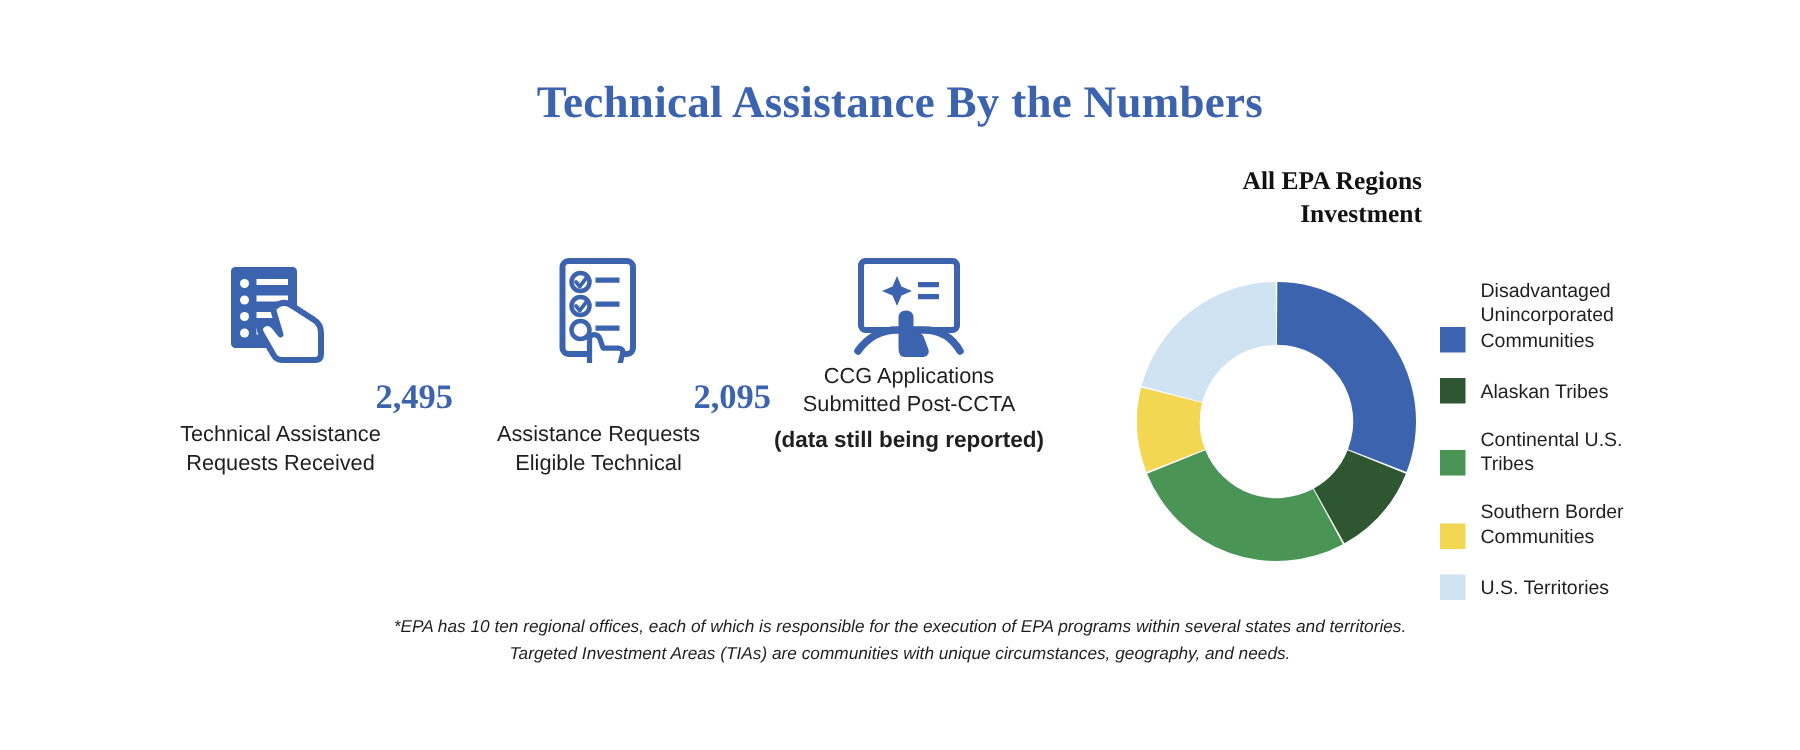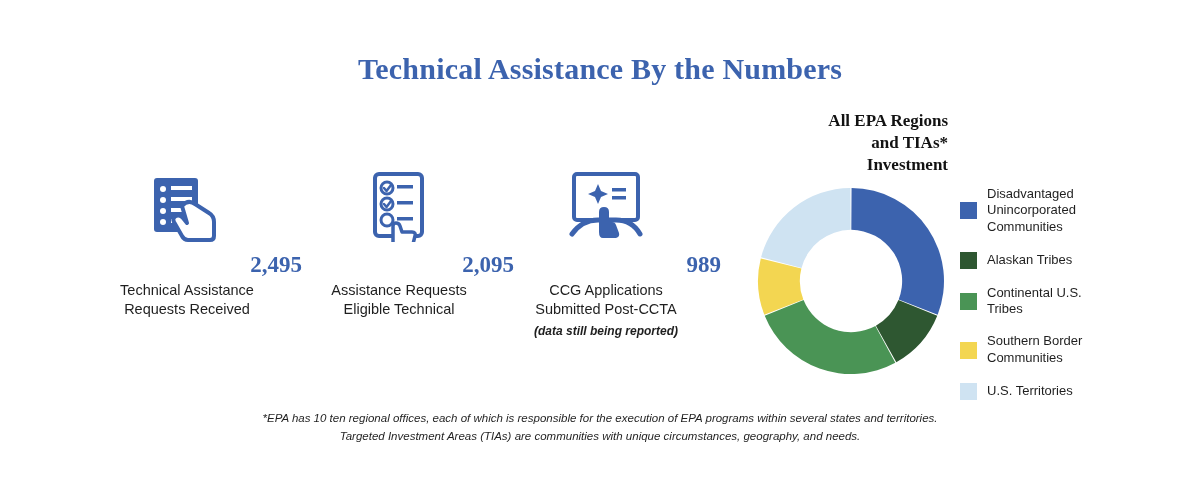--- a/index.html
+++ b/index.html
@@ -54,22 +54,21 @@
     margin-top: 10px;
     margin-bottom: 3px;
     text-align: right;
   }
   .stat .label {
     font-size: 14.5px;
     line-height: 1.33;
     color: #1f1f1f;
   }
   .stat .sub {
-    font-size: 12px;
-    font-style: italic;
+    font-size: 15px;
     font-weight: bold;
     margin-top: 4px;
     color: #1f1f1f;
   }
 
   #stat-1 { left: 72px;  top: 168px; }
   #stat-2 { left: 284px; top: 168px; }
   #stat-3 { left: 491px; top: 168px; }
 
   
@@ -93,21 +92,21 @@
     height: 190px;
   }
   .legend {
     position: absolute;
     left: 960px;
     top: 186px;
     width: 220px;
   }
   .legend-item {
     display: flex;
-    align-items: center;
+    align-items: flex-end;
     margin-bottom: 16px;
   }
   .legend-swatch {
     width: 17px;
     height: 17px;
     flex: 0 0 17px;
     margin-top: 1px;
     margin-right: 10px;
   }
   .legend-label {
@@ -182,29 +181,27 @@
     <div class="icon">
       <svg width="96" height="72" viewBox="0 0 96 72" xmlns="http://www.w3.org/2000/svg">
         <rect x="16" y="4" width="64" height="46" rx="3" fill="none" stroke="#3c63ae" stroke-width="4"></rect>
         <path d="M40 14 l3 7 l7 3 l-7 3 l-3 7 l-3 -7 l-7 -3 l7 -3 z" fill="#3c63ae"></path>
         <rect x="54" y="18" width="14" height="3.5" fill="#3c63ae"></rect>
         <rect x="54" y="26" width="14" height="3.5" fill="#3c63ae"></rect>
         <path d="M14 64 q10 -14 26 -14 h18 q16 0 24 14" fill="none" stroke="#3c63ae" stroke-width="5" stroke-linecap="round"></path>
         <path d="M41 62 v-20 q0 -5 5 -5 q5 0 5 5 v10 h3 q3 0 4 3 l3 8 q1 4 -3 5 h-13 q-4 0 -4 -6 z" fill="#3c63ae"></path>
       </svg>
     </div>
-    <div class="value">989</div>
     <div class="label">CCG Applications</div>
     <div class="label">Submitted Post-CCTA</div>
     <div class="sub">(data still being reported)</div>
   </div>
 
   <div class="donut-title">
     <div>All EPA Regions</div>
-    <div>and TIAs*</div>
     <div>Investment</div>
   </div>
 
   <div class="donut-wrap">
     <svg id="donut-svg" width="190" height="190" viewBox="0 0 190 190" xmlns="http://www.w3.org/2000/svg">
         <path d="M 95.55799665200604 2.001673994978006 A 93 93 0 0 1 181.6730690143586 128.716154994783 L 142.67018795789724 113.54388524713066 A 51.150000000000006 51.150000000000006 0 0 0 95.30689815860332 43.850920697237896 Z" fill="#3c63ae"></path>
         <path d="M 181.26224447852007 129.75377932726215 A 93 93 0 0 1 140.29126143182341 176.22623737385737 L 119.91019378750289 139.67443055562157 A 51.150000000000006 51.150000000000006 0 0 0 142.44423446318604 114.11457862999418 Z" fill="#2e5731"></path>
         <path d="M 139.31330904463343 176.7638712483381 A 93 93 0 0 1 8.737755521479912 129.75377932726212 L 47.55576553681395 114.11457862999416 A 51.150000000000006 51.150000000000006 0 0 0 119.37231997454839 139.97012918658595 Z" fill="#4a9455"></path>
         <path d="M 8.326930985641397 128.71615499478298 A 93 93 0 0 1 4.784619293959082 72.41272296038986 L 45.38154061167749 82.57699762821441 A 51.150000000000006 51.150000000000006 0 0 0 47.32981204210276 113.54388524713065 Z" fill="#f3d651"></path>
         <path d="M 5.062155542810558 71.3317906381915 A 93 93 0 0 1 94.44200334799393 2.001673994978006 L 94.69310184139667 43.850920697237896 A 51.150000000000006 51.150000000000006 0 0 0 45.53418554854581 81.98248485100532 Z" fill="#cfe3f2"></path>

